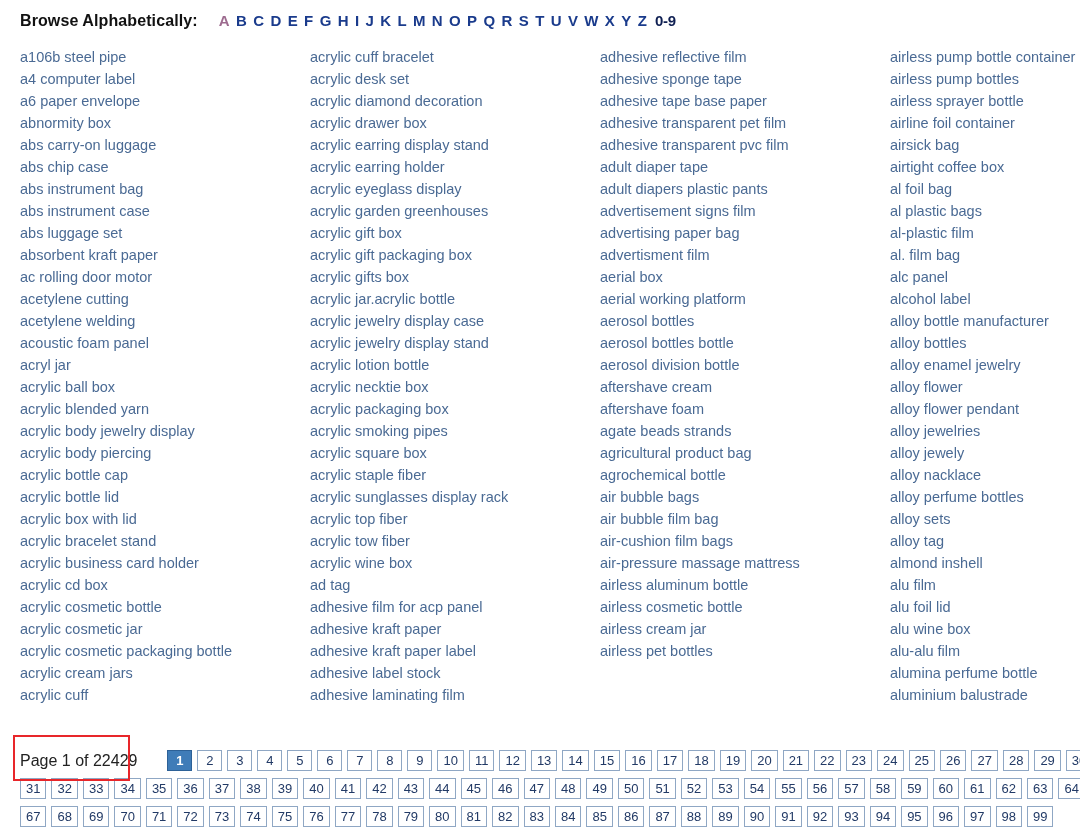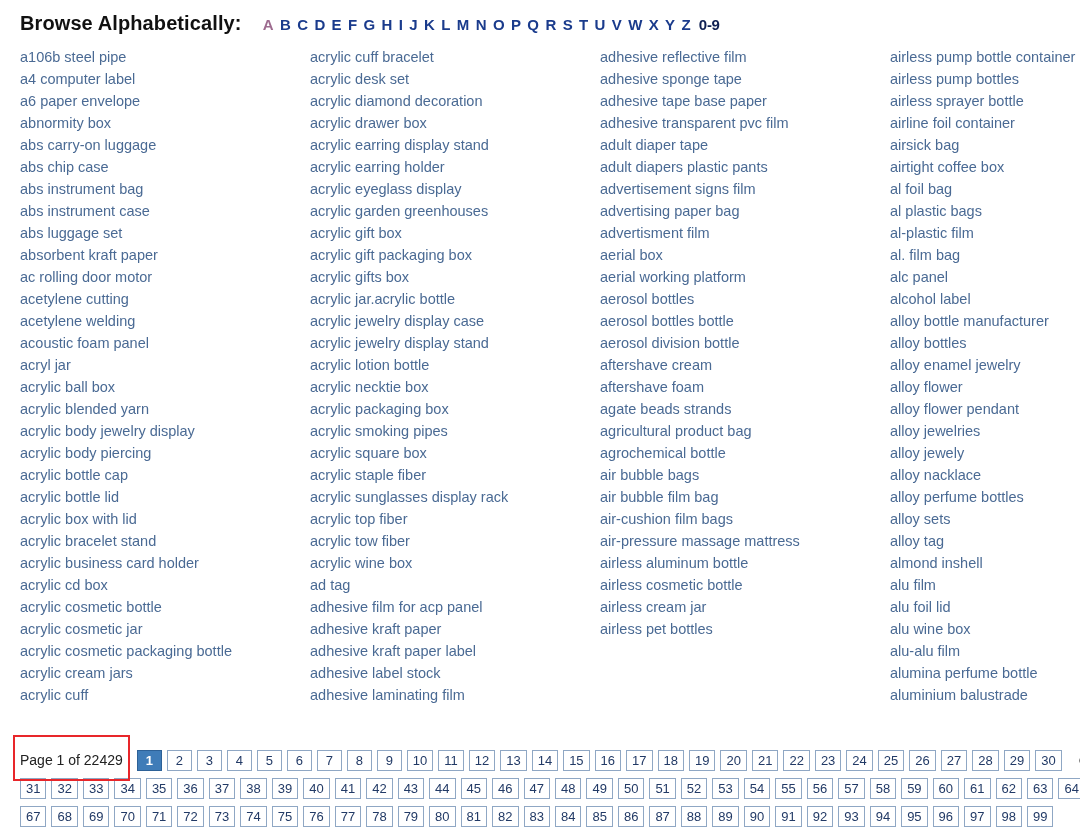--- a/index.html
+++ b/index.html
@@ -21,21 +21,21 @@
   .browse-bar {
     position: absolute;
     left: 20px;
     top: 12px;
     height: 24px;
     display: flex;
     align-items: baseline;
     white-space: nowrap;
   }
   .browse-label {
-    font-size: 20px;
+    font-size: 16px;
     font-weight: bold;
     color: #111111;
     margin-right: 18px;
     letter-spacing: .1px;
   }
   .alpha-list { display: flex; align-items: baseline; }
   .alpha-link {
     font-size: 15px;
     font-weight: bold;
     color: #1a3b8c;
@@ -79,23 +79,23 @@
     width: 1062px;
   }
   .pager-row {
     display: flex;
     align-items: center;
     height: 25px;
     margin-bottom: 3px;
     white-space: nowrap;
   }
   .page-info {
-    font-size: 14px;
+    font-size: 16px;
     color: #222222;
-    padding-right: 14px;
+    padding-right: 30px;
     line-height: 25px;
   }
   .page-box {
     display: inline-flex;
     align-items: center;
     justify-content: center;
     min-width: 25px;
     height: 21px;
     padding: 0 5px;
     margin-right: 5px;
@@ -231,20 +231,21 @@
         <a class="kw-item">adhesive film for acp panel</a>
         <a class="kw-item">adhesive kraft paper</a>
         <a class="kw-item">adhesive kraft paper label</a>
         <a class="kw-item">adhesive label stock</a>
         <a class="kw-item">adhesive laminating film</a>
       </div>
     <div class="kw-col">
         <a class="kw-item">adhesive reflective film</a>
         <a class="kw-item">adhesive sponge tape</a>
         <a class="kw-item">adhesive tape base paper</a>
+        <a class="kw-item">adhesive transparent pet film</a>
         <a class="kw-item">adhesive transparent pvc film</a>
         <a class="kw-item">adult diaper tape</a>
         <a class="kw-item">adult diapers plastic pants</a>
         <a class="kw-item">advertisement signs film</a>
         <a class="kw-item">advertising paper bag</a>
         <a class="kw-item">advertisment film</a>
         <a class="kw-item">aerial box</a>
         <a class="kw-item">aerial working platform</a>
         <a class="kw-item">aerosol bottles</a>
         <a class="kw-item">aerosol bottles bottle</a>

